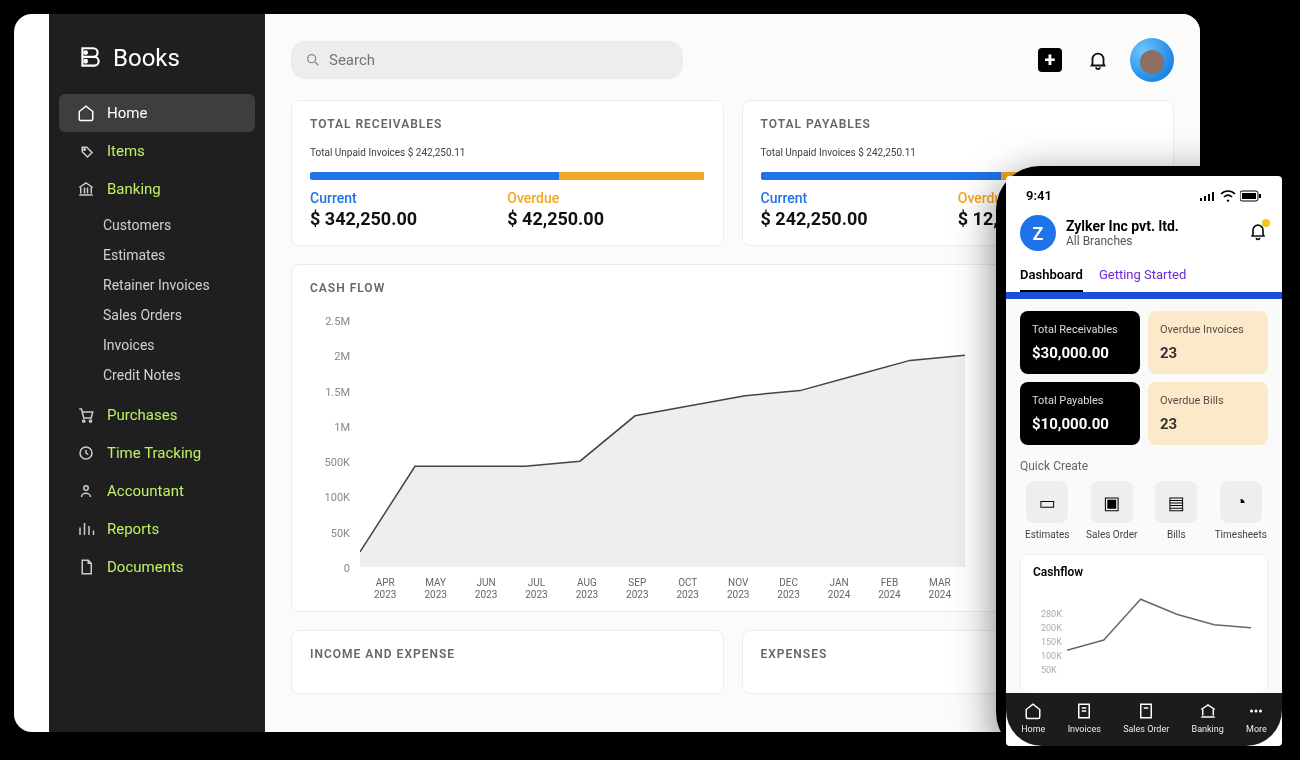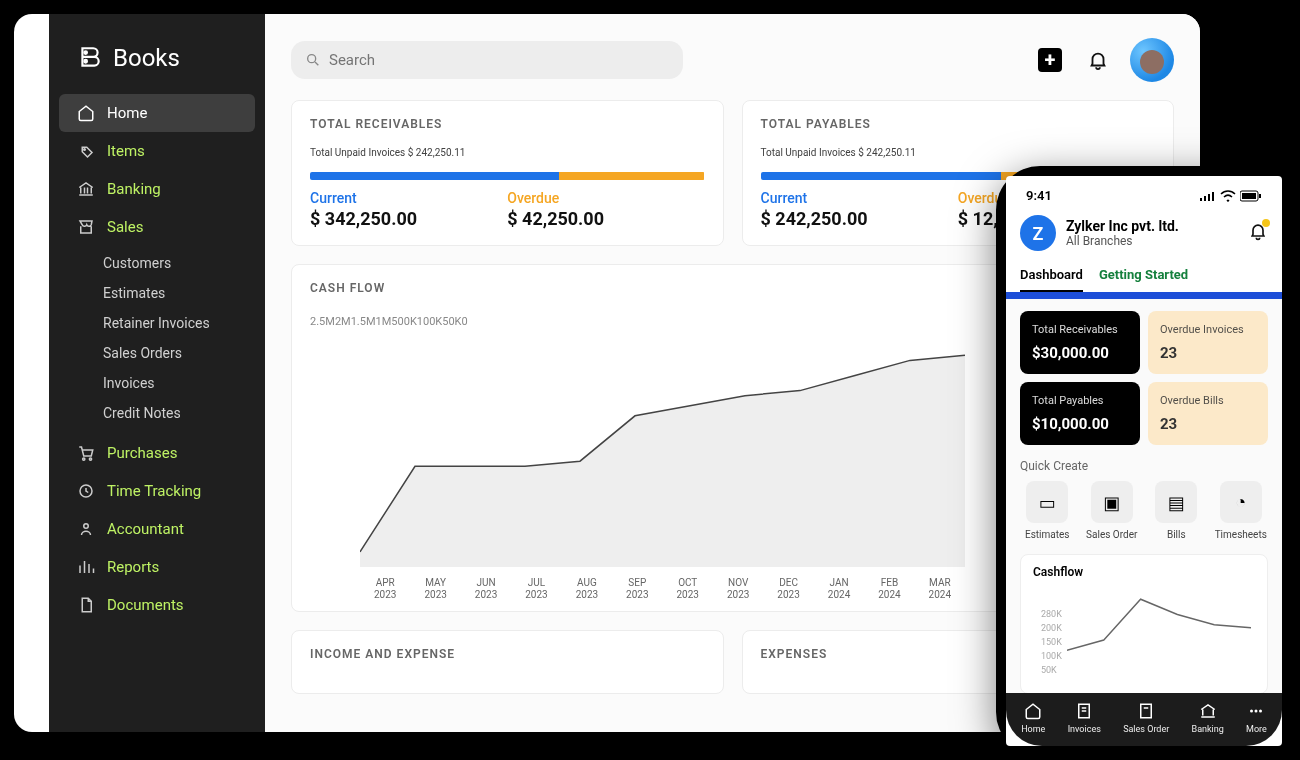--- a/index.html
+++ b/index.html
@@ -36,21 +36,21 @@
   .bar .seg-yellow { background:#f5a623; }
   .split { display:flex; }
   .split > div { flex:1; }
   .lbl-current { color:#1e73e8; font-size:14px; font-weight:500; }
   .lbl-overdue { color:#f5a623; font-size:14px; font-weight:500; }
   .amount { font-size:18px; font-weight:700; color:#111; margin-top:2px; }
 
   .cashflow-card { margin-top: 18px; background:#fff; border:1px solid #ececec; border-radius:8px; padding: 16px 18px 10px 18px; position:relative; }
   .cashflow-body { display:flex; gap: 20px; }
   .chart-wrap { flex: 1; position: relative; height: 300px; }
-  .ylabels { position:absolute; left:0; top:14px; bottom:26px; width:40px; display:flex; flex-direction:row; justify-content:space-between; color:#888; font-size:11px; text-align:right; }
+  .ylabels { position:absolute; left:0; top:14px; bottom:26px; width:40px; display:flex; flex-direction:column; justify-content:space-between; color:#888; font-size:11px; text-align:right; }
   .chart-svg { position:absolute; left:50px; right:0; top:14px; bottom:30px; }
   .xlabels { position:absolute; left:50px; right:0; bottom:0; display:flex; justify-content:space-between; color:#666; font-size:10px; text-align:center; }
   .xlabels div { flex:1; line-height:1.2; }
   .cash-stats { width: 170px; text-align:right; padding-top:8px; padding-right:6px;}
   .cash-stats .row { margin-bottom: 20px; }
   .cash-stats .lbl { font-size:13px; color:#555; }
   .cash-stats .val { font-size:18px; font-weight:700; color:#111; }
 
   .bottom-row { display:flex; gap:18px; margin-top:18px; }
   .bottom-row .card { min-height: 60px; }
@@ -60,21 +60,21 @@
   .phone-inner { width: 100%; height: 100%; background: #fff; border-radius: 4px; overflow: hidden; position: relative; display:flex; flex-direction:column; }
   .statusbar { display:flex; justify-content:space-between; padding: 12px 20px 4px; font-size:13px; font-weight:600; align-items:center; }
   .statusbar .icons { display:flex; gap:4px; align-items:center; }
   .phone-header { display:flex; align-items:center; gap:10px; padding: 8px 14px 10px; }
   .phone-header .z { width:36px; height:36px; border-radius:50%; background:#1e73e8; color:#fff; display:flex; align-items:center; justify-content:center; font-weight:600; font-size:18px; }
   .phone-header .org { font-size:14px; font-weight:700; }
   .phone-header .br { font-size:12px; color:#555; }
   .phone-header .bellwrap { margin-left:auto; position:relative; }
   .phone-header .dot { position:absolute; top:-2px; right:-2px; width:8px;height:8px;background:#f5c518;border-radius:50%; }
   .phone-tabs { display:flex; gap: 16px; padding: 0 14px; font-size:13px; border-bottom: 7px solid #1d4ed8; }
-  .phone-tabs div { padding: 6px 0 8px; cursor:pointer; color:#15803d;font-weight:bold; }
+  .phone-tabs div { padding: 6px 0 8px; cursor:pointer; color:#6d28d9; }
   .phone-tabs div.active { color:#000; font-weight:600; border-bottom:2px solid #000; }
   .phone-content { padding: 12px 14px; flex:1; overflow:hidden; background:#fafafa; }
   .mini-grid { display:grid; grid-template-columns: 1fr 1fr; gap: 8px; }
   .mini-card { border-radius: 8px; padding: 12px 12px; }
   .mini-card.dark { background:#000; color:#fff; }
   .mini-card.peach { background:#fce9c9; color:#333; }
   .mini-card .t { font-size:11px; opacity:.85; }
   .mini-card .v { font-size:15px; font-weight:700; margin-top:8px; }
   .section-lbl { font-size:12px; color:#666; margin: 14px 0 8px; }
   .qc-grid { display:grid; grid-template-columns: repeat(4,1fr); gap: 10px; }
@@ -116,26 +116,20 @@
             <circle cx="10" cy="10" r="1" fill="#ccc"></circle>
           </svg>
         <span>Items</span>
       </li>
       <li class="nav-item">
         <svg viewBox="0 0 24 24" fill="none" stroke="#ccc" stroke-width="2">
             <path d="M3 10l9-6 9 6M5 10v8M10 10v8M14 10v8M19 10v8M3 20h18"></path>
           </svg>
         <span>Banking</span>
       </li>
-      <li class="nav-item">
-        <svg viewBox="0 0 24 24" fill="none" stroke="#ccc" stroke-width="2">
-            <path d="M4 4h16l-1 5a3 3 0 0 1-3 2 3 3 0 0 1-3-2 3 3 0 0 1-3 2 3 3 0 0 1-3-2zM5 11v9h14v-9"></path>
-          </svg>
-        <span>Sales</span>
-      </li>
     </ul>
     <ul class="nav-sub">
       <li>Customers</li>
       <li>Estimates</li>
       <li>Retainer Invoices</li>
       <li>Sales Orders</li>
       <li>Invoices</li>
       <li>Credit Notes</li>
     </ul>
     <ul class="nav">

